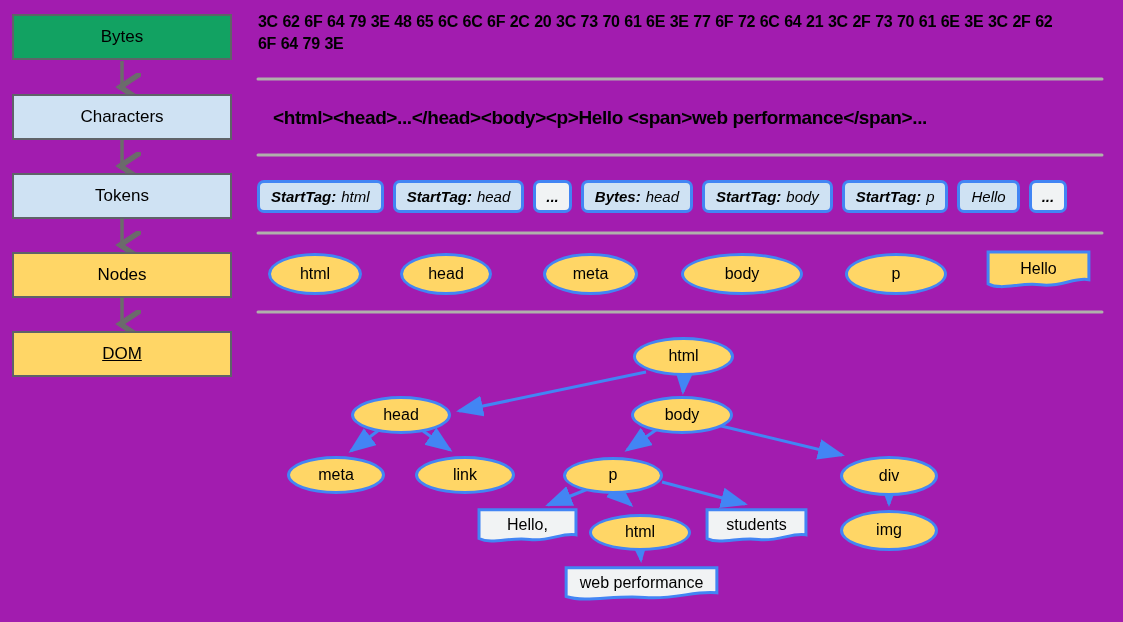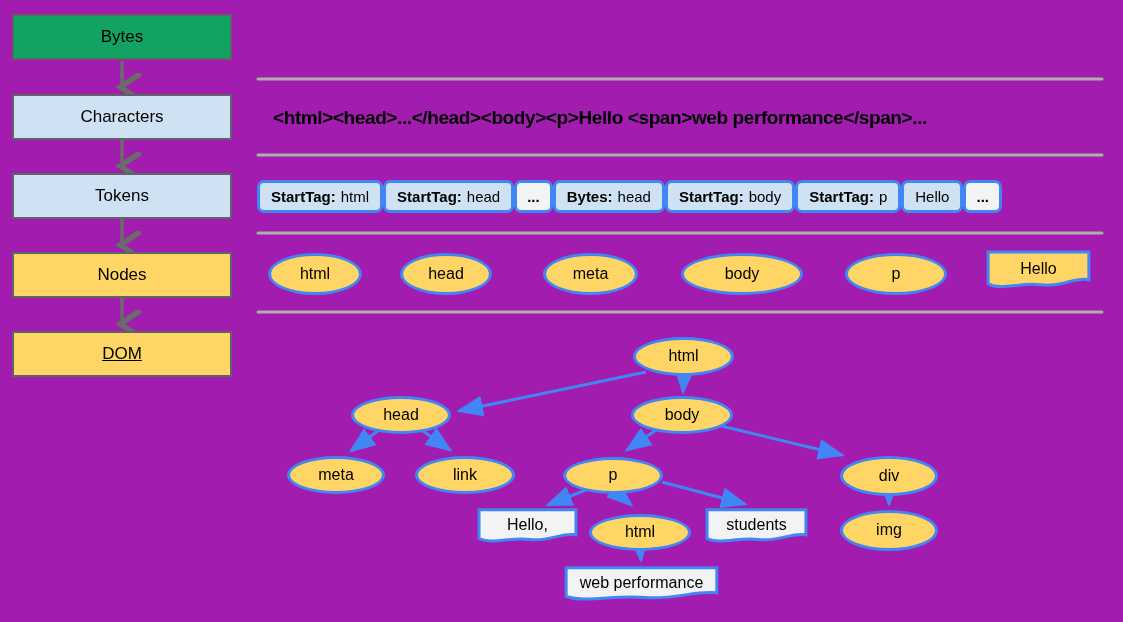--- a/index.html
+++ b/index.html
@@ -12,21 +12,21 @@
          border:2px solid #5f6368; display:flex; align-items:center; justify-content:center;
          font-size:17px; color:#000;}
 
   
   .bytes-text{position:absolute; left:258px; top:11px; width:814px; font-size:16px; font-weight:700;
               letter-spacing:-0.3px; line-height:22px; color:#000; word-spacing:0.5px;}
   .chars-text{position:absolute; left:273px; top:107px; width:840px; font-size:19px; font-weight:700;
               letter-spacing:-0.4px; color:#000; white-space:nowrap;}
 
   
-  .tokens{position:absolute; left:257px; top:180px; display:flex; align-items:flex-start;}
+  .tokens{position:absolute; left:257px; top:180px; display:flex; gap:9px; align-items:flex-start;font-style:italic;}
   .token{height:33px; box-sizing:border-box; border:3px solid #4285f4; border-radius:7px;
          background:#cfe2f3; display:flex; align-items:center; padding:0 11px; font-size:15px; color:#000;}
   .token .lbl{font-weight:700; margin-right:5px;}
   .token.ellipsis{background:#f1f3f4; font-weight:700; padding:0 10px;}
 
   
   .ellipse{position:absolute; box-sizing:border-box; background:#ffd666; border:3px solid #4285f4;
            border-radius:50%; display:flex; align-items:center; justify-content:center;
            font-size:16px; color:#000; padding-bottom:1px;}
 
@@ -79,20 +79,21 @@
   </svg>
 
   <div id="stages">
       <div class="stage" style="top: 14px; background: rgb(18, 162, 98);">Bytes</div>
       <div class="stage" style="top: 94px; background: rgb(207, 226, 243);">Characters</div>
       <div class="stage" style="top: 173px; background: rgb(207, 226, 243);">Tokens</div>
       <div class="stage" style="top: 252px; background: rgb(255, 214, 102);">Nodes</div>
       <div class="stage" style="top: 331px; background: rgb(255, 214, 102); text-decoration: underline;">DOM</div>
     </div>
 
+  <div class="bytes-text">3C 62 6F 64 79 3E 48 65 6C 6C 6F 2C 20 3C 73 70 61 6E 3E 77 6F 72 6C 64 21 3C 2F 73 70 61 6E 3E 3C 2F 62 6F 64 79 3E</div>
   <div class="chars-text">&lt;html&gt;&lt;head&gt;...&lt;/head&gt;&lt;body&gt;&lt;p&gt;Hello &lt;span&gt;web performance&lt;/span&gt;...</div>
 
   <div class="tokens" id="tokens">
       <div class="token">
         <span class="lbl">StartTag:</span>
         <span>html</span>
       </div>
       <div class="token">
         <span class="lbl">StartTag:</span>
         <span>head</span>

